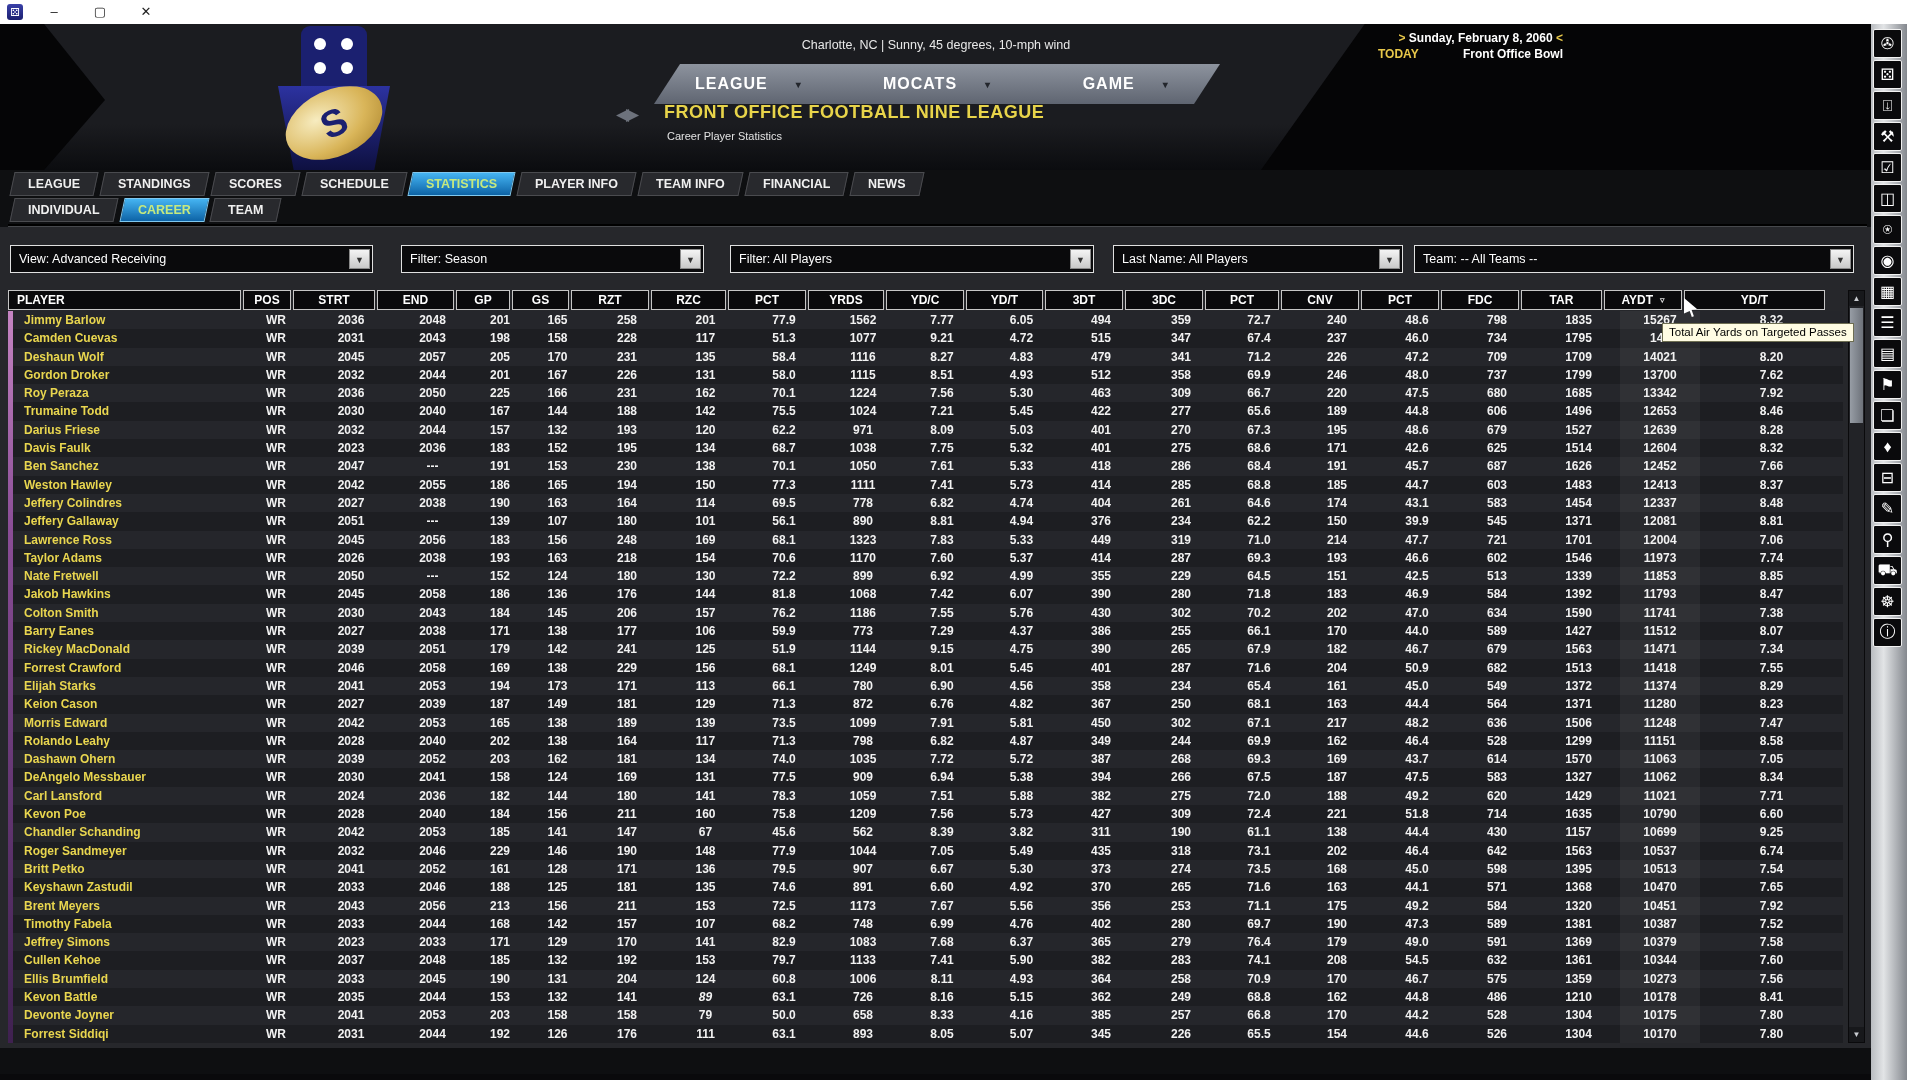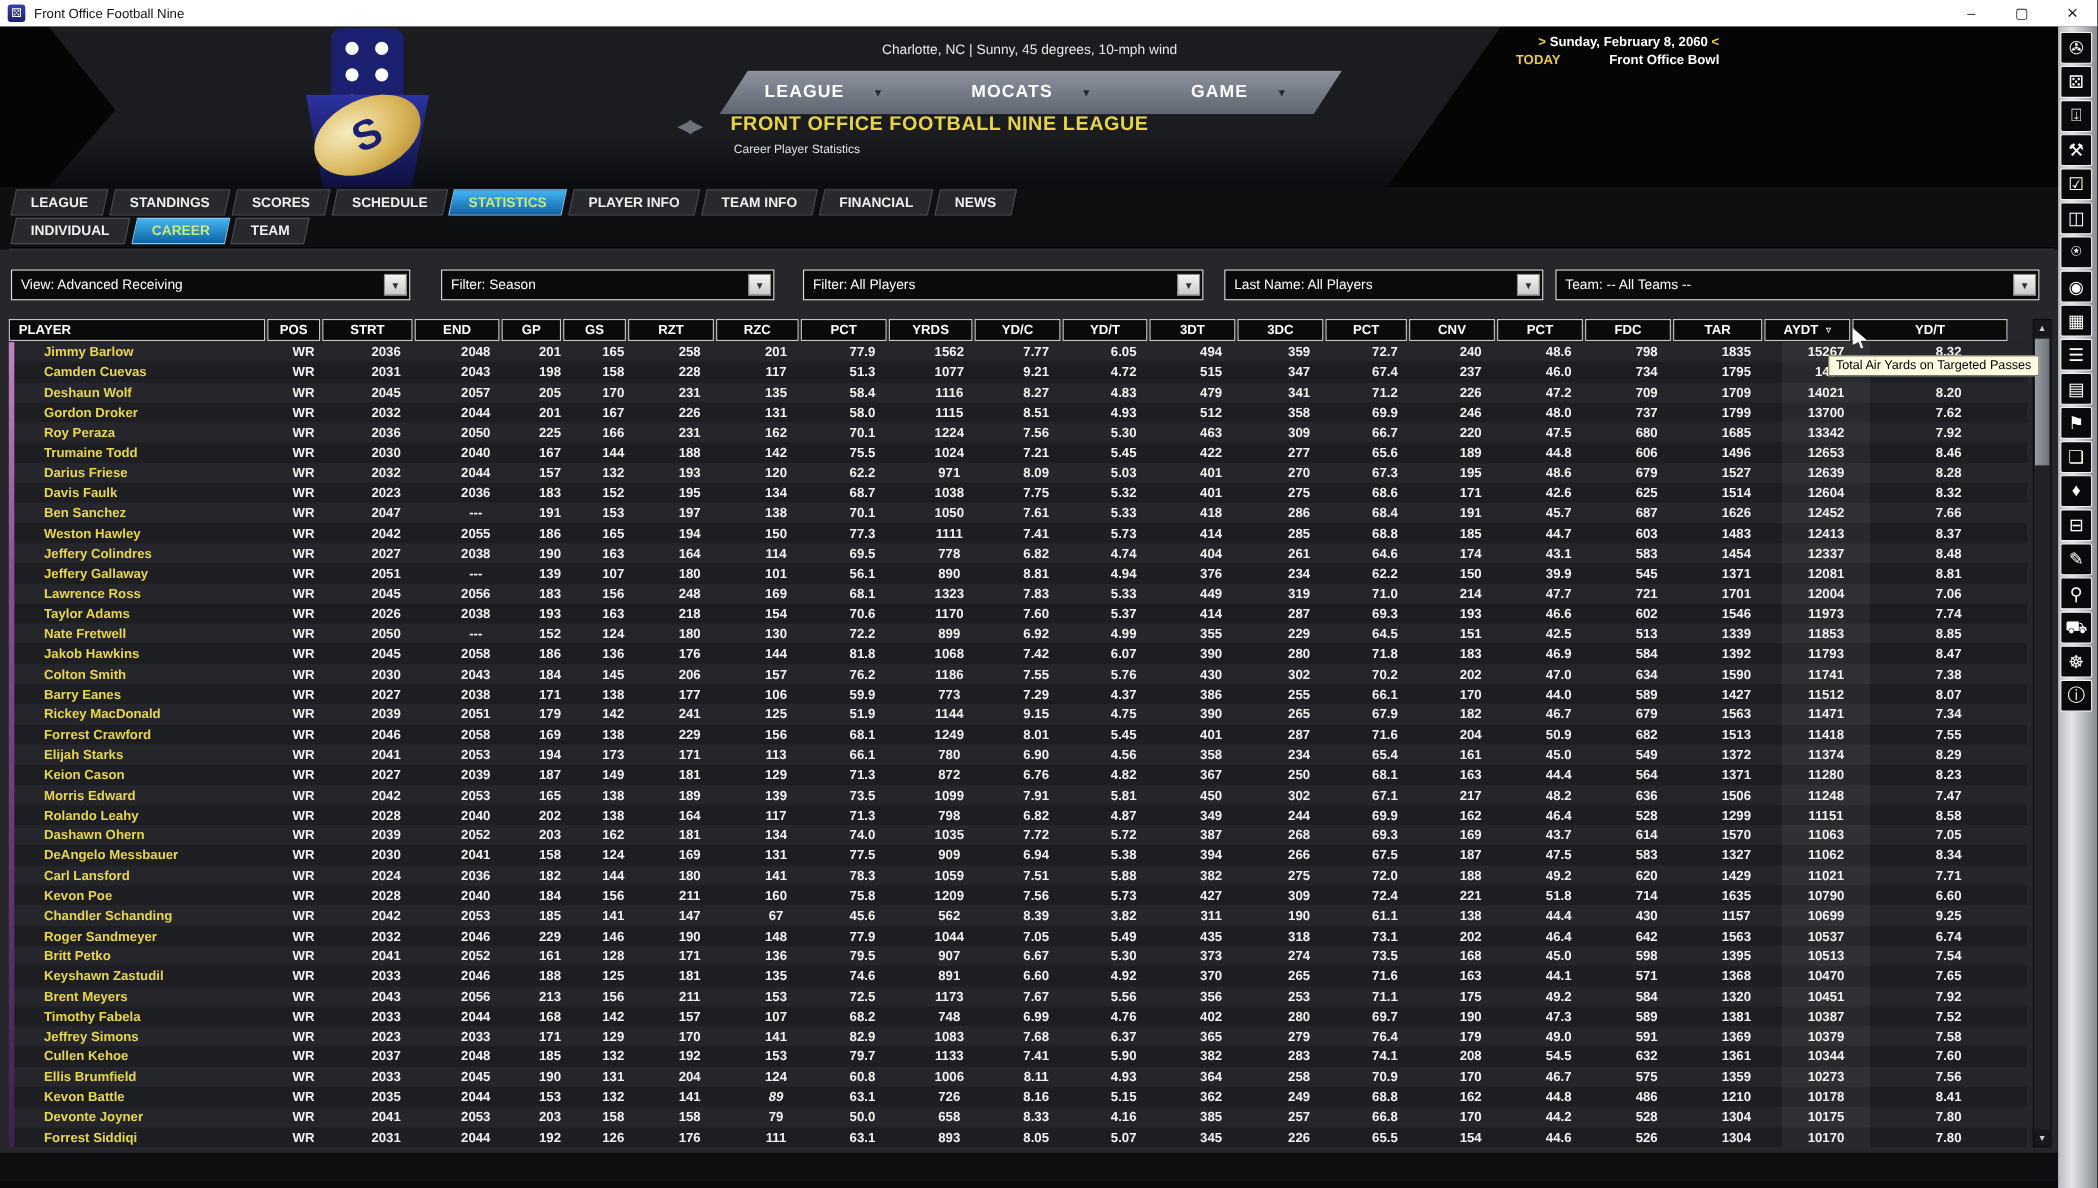--- a/index.html
+++ b/index.html
@@ -57,21 +57,21 @@
   
   #table{position:absolute;left:8px;top:290px;width:1835px;}
   .thead{display:flex;height:20px;}
   .hcell{box-sizing:border-box;border:1px solid #c6c6c6;background:#0a0a0c;color:#fff;font-size:12px;font-weight:bold;display:flex;align-items:center;justify-content:center;margin-right:2px;flex:none;}
   .hcell.left{justify-content:flex-start;padding-left:8px;}
   .sortmark{margin-left:7px;font-size:9px;color:#ddd;}
   .tbody{position:relative;margin-top:1px;}
   .trow{display:flex;height:18.3px;line-height:18.3px;position:relative;z-index:1;}
   .trow.odd{background:#25262b;} .trow.even{background:#1d1e22;}
   .tcell{box-sizing:border-box;font-size:12px;font-weight:bold;color:#f2f2f2;text-align:center;overflow:hidden;white-space:nowrap;flex:none;}
-  .tcell.left{text-align:left;padding-left:32px;color:#e9d64f;}
+  .tcell.left{text-align:left;padding-left:16px;color:#e9d64f;}
   .purple{position:absolute;left:0;top:0;width:5px;height:100%;background:linear-gradient(180deg,#c584c2,#8a4d96 30%,#3f2150);z-index:2;}
   .colhl{position:absolute;top:0;height:100%;background:rgba(255,255,255,0.05);z-index:3;}
   .tooltip{position:absolute;left:1654px;top:33px;height:15px;line-height:15px;padding:1px 6px;background:#fffce3;border:1px solid #6e6e52;color:#000;font-size:11.5px;white-space:nowrap;z-index:6;}
   .cursor{position:absolute;left:1676px;top:8px;width:13px;height:19px;background:#fff;clip-path:polygon(0 0,100% 58%,58% 62%,76% 96%,60% 100%,44% 68%,0 82%);z-index:7;filter:drop-shadow(1px 1px 1px #000);}
 
   
   .vscroll{position:absolute;left:1848px;top:290px;width:17px;height:753px;background:#222327;border:1px solid #0a0a0c;box-sizing:border-box;}
   .varrow{position:absolute;left:0;width:15px;height:15px;background:#17181b;color:#c9ccd1;font-size:8px;text-align:center;line-height:15px;}
   .varrow.up{top:0;} .varrow.down{bottom:0;}
   .vthumb{position:absolute;left:1px;top:17px;width:13px;height:115px;background:linear-gradient(90deg,#979da5,#6d727a);}
@@ -85,21 +85,20 @@
   #icons{position:absolute;left:2px;top:5px;display:flex;flex-direction:column;gap:2px;}
   .sicon{width:29px;height:29px;background:#0a0a0c;border:1px solid #f2f2f2;border-radius:2px;color:#fff;font-size:16px;display:flex;align-items:center;justify-content:center;box-sizing:border-box;}
 </style>
 </head>
 <body>
 
 <div class="app">
 
   <div class="titlebar">
     <div class="app-icon">⚄</div>
-    <div class="wtitle">Front Office Football Nine</div>
     <div class="wctrl">–</div>
     <div class="wctrl">▢</div>
     <div class="wctrl">✕</div>
   </div>
 
   <div class="header">
     <div class="bottomband"></div>
     <div class="wedge-left"></div>
     <div class="wedge-right"></div>
 
@@ -404,21 +403,21 @@
           <div class="tcell" style="width: 80px;">12604</div>
           <div class="tcell" style="width: 143px;">8.32</div>
         </div>
         <div class="trow odd">
           <div class="tcell left" style="width: 235px;">Ben Sanchez</div>
           <div class="tcell" style="width: 66px;">WR</div>
           <div class="tcell" style="width: 84px;">2047</div>
           <div class="tcell" style="width: 79px;">---</div>
           <div class="tcell" style="width: 56px;">191</div>
           <div class="tcell" style="width: 59px;">153</div>
-          <div class="tcell" style="width: 80px;">197</div>
+          <div class="tcell" style="width: 80px;">230</div>
           <div class="tcell" style="width: 77px;">138</div>
           <div class="tcell" style="width: 80px;">70.1</div>
           <div class="tcell" style="width: 78px;">1050</div>
           <div class="tcell" style="width: 80px;">7.61</div>
           <div class="tcell" style="width: 79px;">5.33</div>
           <div class="tcell" style="width: 80px;">418</div>
           <div class="tcell" style="width: 80px;">286</div>
           <div class="tcell" style="width: 76px;">68.4</div>
           <div class="tcell" style="width: 80px;">191</div>
           <div class="tcell" style="width: 80px;">45.7</div>

